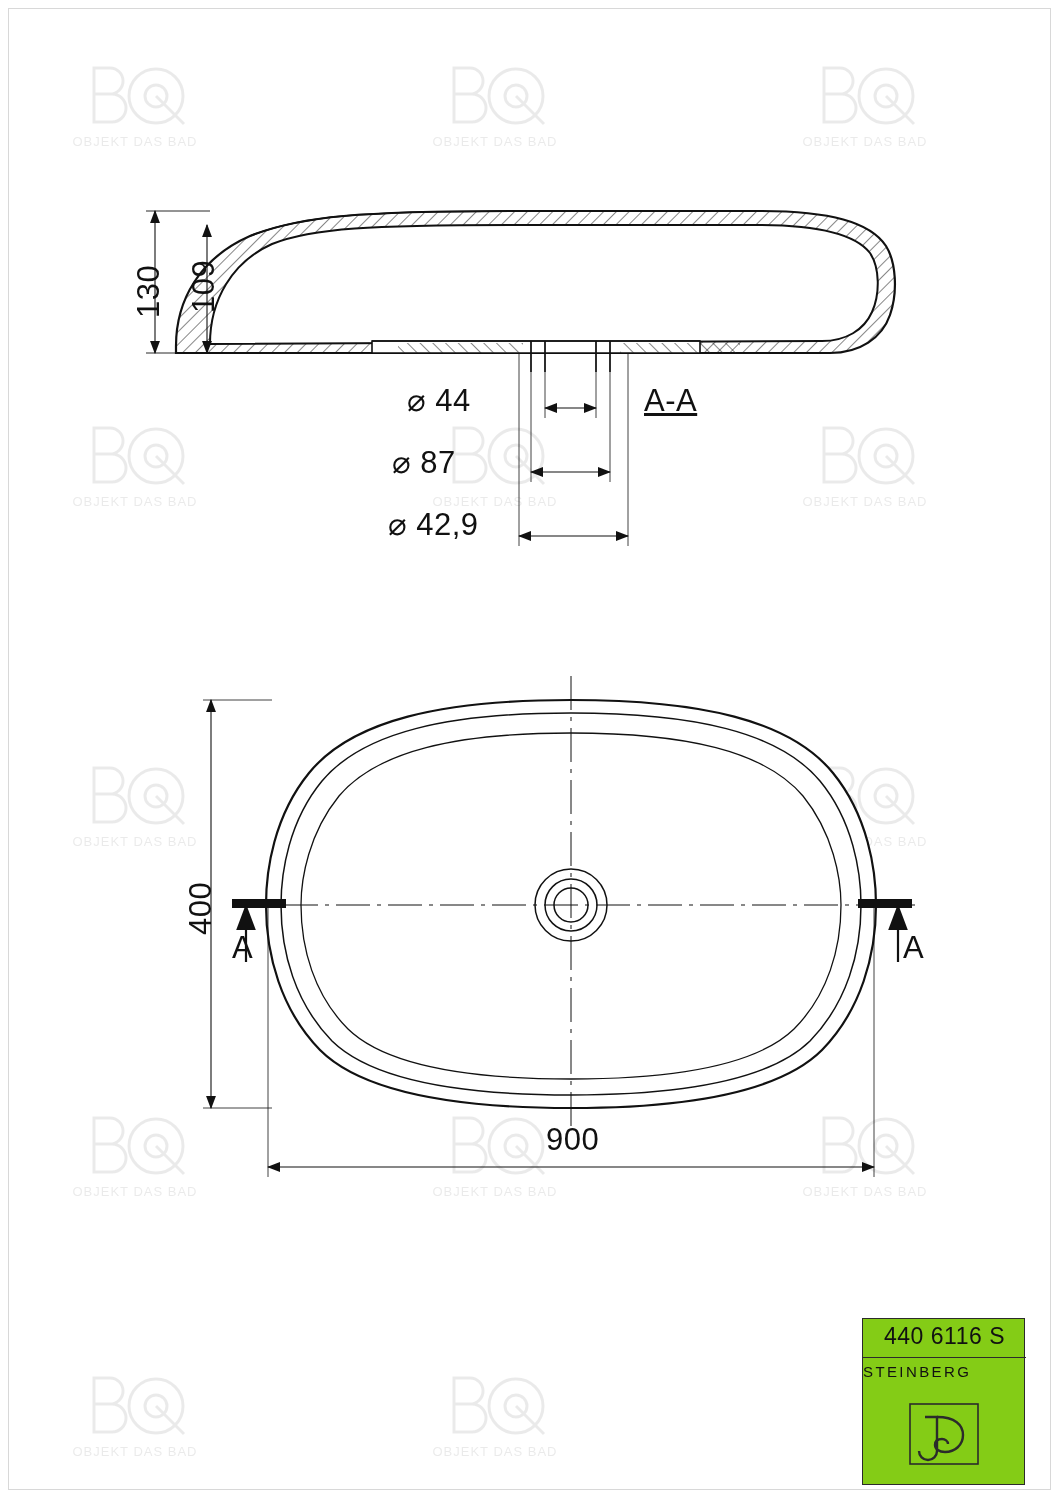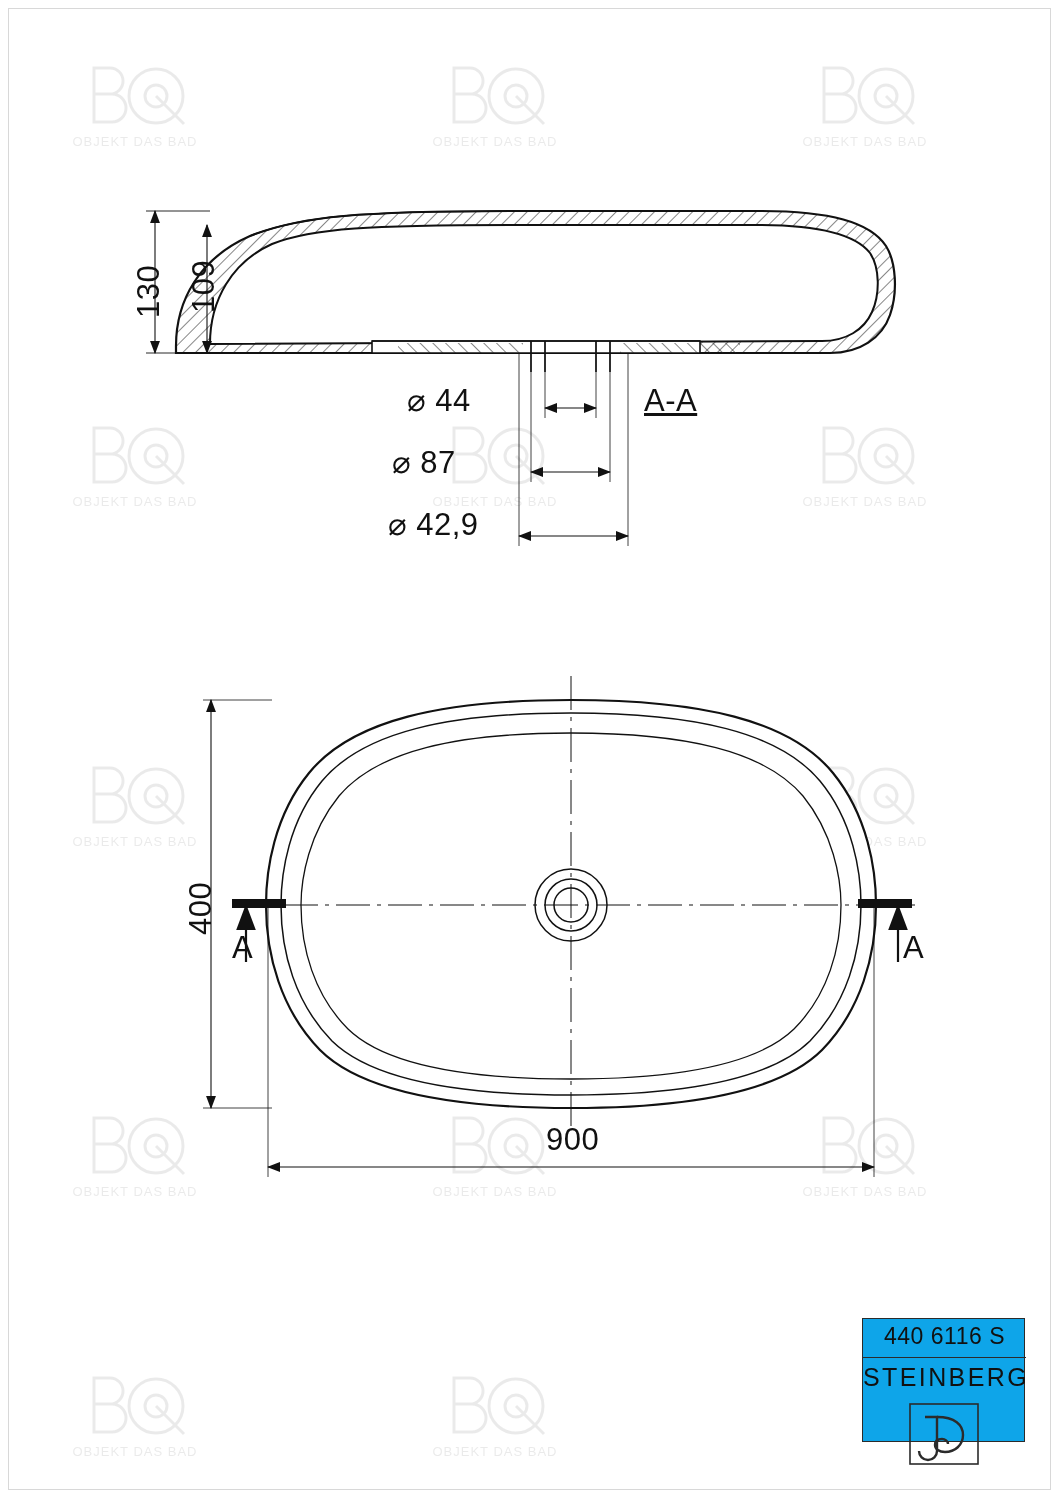--- a/index.html
+++ b/index.html
@@ -45,24 +45,24 @@
   }
   .vert {
     transform-origin: 0 0;
     transform: rotate(-90deg);
   }
   .titleblock {
     position: absolute;
     left: 862px;
     top: 1318px;
     width: 163px;
-    height: 124px;
+    height: 167px;
     border: 1px solid #2b2b2b;
     box-sizing: border-box;
-    background: #0ea5e9;
+    background: #84cc16;
   }
   .tb-code {
     position: absolute;
     left: 0;
     top: 4px;
     width: 163px;
     text-align: center;
     font-size: 23px;
     letter-spacing: 0.5px;
     color: #111;
@@ -73,21 +73,21 @@
     top: 38px;
     width: 163px;
     height: 1px;
     background: #2b2b2b;
   }
   .tb-brand {
     position: absolute;
     left: 0;
     top: 44px;
     width: 163px;
-    font-size: 25px;
+    font-size: 15px;
     letter-spacing: 2.4px;
     color: #111;
   }
   .tb-logo {
     position: absolute;
     left: 46px;
     top: 84px;
     width: 70px;
     height: 62px;
   }

